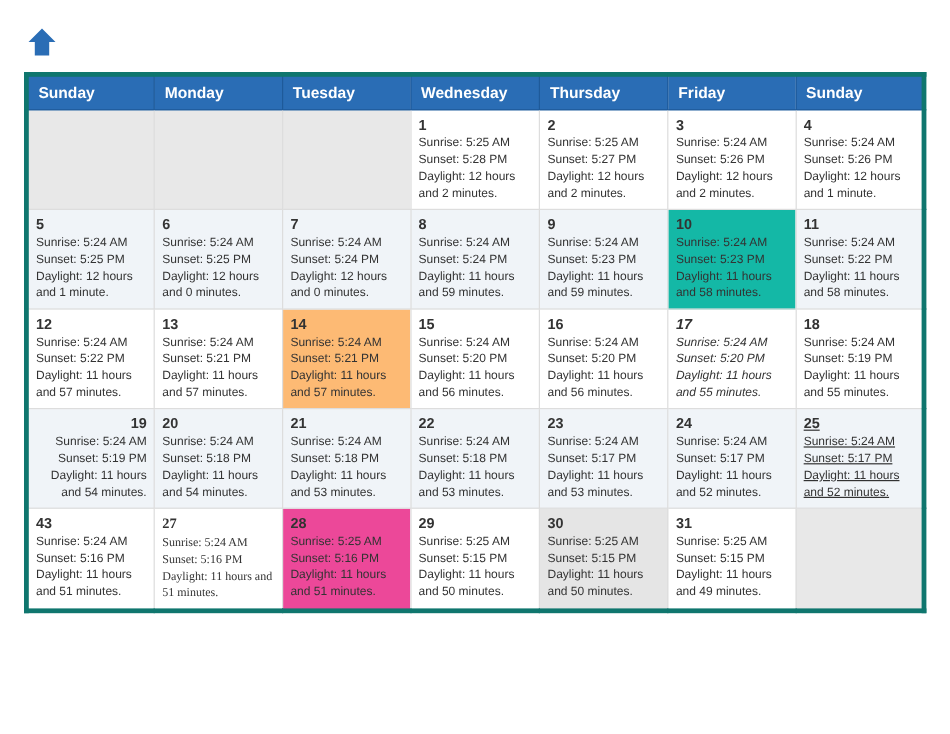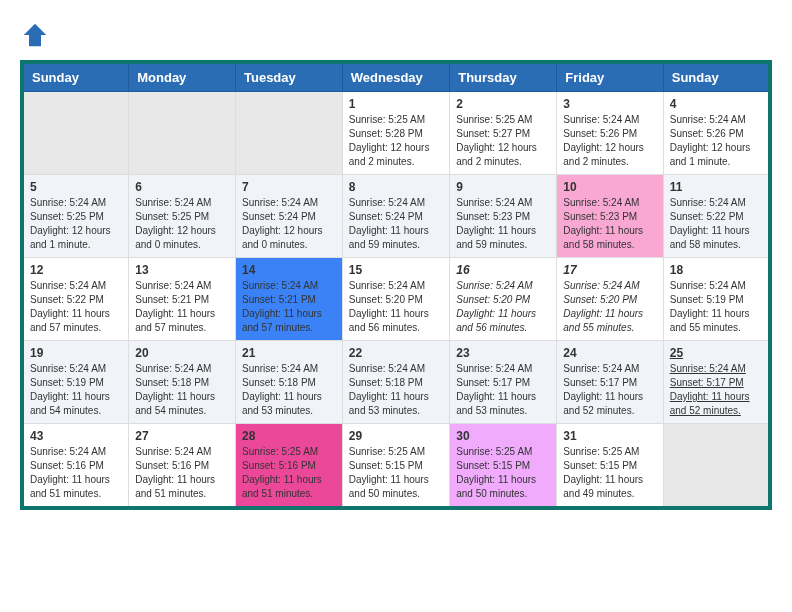--- a/index.html
+++ b/index.html
@@ -165,61 +165,61 @@
           <div class="day-info">Sunrise: 5:24 AM<br>Sunset: 5:24 PM<br>Daylight: 12 hours and 0 minutes.</div>
         </td>
         <td style="background: rgb(240, 244, 248);">
           <span class="day-number">8</span>
           <div class="day-info">Sunrise: 5:24 AM<br>Sunset: 5:24 PM<br>Daylight: 11 hours and 59 minutes.</div>
         </td>
         <td style="background: rgb(240, 244, 248);">
           <span class="day-number">9</span>
           <div class="day-info">Sunrise: 5:24 AM<br>Sunset: 5:23 PM<br>Daylight: 11 hours and 59 minutes.</div>
         </td>
-        <td style="background: #f9a8d4;">
+        <td style="background: #14b8a6;">
           <span class="day-number">10</span>
           <div class="day-info">Sunrise: 5:24 AM<br>Sunset: 5:23 PM<br>Daylight: 11 hours and 58 minutes.</div>
         </td>
         <td style="background: rgb(240, 244, 248);">
           <span class="day-number">11</span>
           <div class="day-info">Sunrise: 5:24 AM<br>Sunset: 5:22 PM<br>Daylight: 11 hours and 58 minutes.</div>
         </td>
       </tr>
       <tr>
         <td style="background: rgb(255, 255, 255);">
           <span class="day-number">12</span>
           <div class="day-info">Sunrise: 5:24 AM<br>Sunset: 5:22 PM<br>Daylight: 11 hours and 57 minutes.</div>
         </td>
         <td style="background: rgb(255, 255, 255);">
           <span class="day-number">13</span>
           <div class="day-info">Sunrise: 5:24 AM<br>Sunset: 5:21 PM<br>Daylight: 11 hours and 57 minutes.</div>
         </td>
-        <td style="background: #3b82f6; margin-top: 19px;">
+        <td style="background: #fdba74; margin-top: 19px;">
           <span class="day-number">14</span>
           <div class="day-info">Sunrise: 5:24 AM<br>Sunset: 5:21 PM<br>Daylight: 11 hours and 57 minutes.</div>
         </td>
         <td style="background: rgb(255, 255, 255);">
           <span class="day-number">15</span>
           <div class="day-info">Sunrise: 5:24 AM<br>Sunset: 5:20 PM<br>Daylight: 11 hours and 56 minutes.</div>
         </td>
-        <td style="background: rgb(255, 255, 255); font-style: italic;">
+        <td style="background: rgb(255, 255, 255);">
           <span class="day-number">16</span>
           <div class="day-info">Sunrise: 5:24 AM<br>Sunset: 5:20 PM<br>Daylight: 11 hours and 56 minutes.</div>
         </td>
         <td style="background: rgb(255, 255, 255); font-style: italic;">
           <span class="day-number">17</span>
           <div class="day-info">Sunrise: 5:24 AM<br>Sunset: 5:20 PM<br>Daylight: 11 hours and 55 minutes.</div>
         </td>
         <td style="background: rgb(255, 255, 255);">
           <span class="day-number">18</span>
           <div class="day-info">Sunrise: 5:24 AM<br>Sunset: 5:19 PM<br>Daylight: 11 hours and 55 minutes.</div>
         </td>
       </tr>
       <tr>
-        <td style="background: rgb(240, 244, 248);">
+        <td style="background: rgb(240, 244, 248); text-align: right;">
           <span class="day-number">19</span>
           <div class="day-info">Sunrise: 5:24 AM<br>Sunset: 5:19 PM<br>Daylight: 11 hours and 54 minutes.</div>
         </td>
         <td style="background: rgb(240, 244, 248);">
           <span class="day-number">20</span>
           <div class="day-info">Sunrise: 5:24 AM<br>Sunset: 5:18 PM<br>Daylight: 11 hours and 54 minutes.</div>
         </td>
         <td style="background: rgb(240, 244, 248);">
           <span class="day-number">21</span>
           <div class="day-info">Sunrise: 5:24 AM<br>Sunset: 5:18 PM<br>Daylight: 11 hours and 53 minutes.</div>
@@ -239,33 +239,33 @@
         <td style="background: rgb(240, 244, 248); text-decoration: underline;">
           <span class="day-number">25</span>
           <div class="day-info">Sunrise: 5:24 AM<br>Sunset: 5:17 PM<br>Daylight: 11 hours and 52 minutes.</div>
         </td>
       </tr>
       <tr>
         <td style="background: rgb(255, 255, 255);">
           <span class="day-number">43</span>
           <div class="day-info">Sunrise: 5:24 AM<br>Sunset: 5:16 PM<br>Daylight: 11 hours and 51 minutes.</div>
         </td>
-        <td style="background: rgb(255, 255, 255);">
+        <td style="background: rgb(255, 255, 255); font-family: Liberation Serif, serif;">
           <span class="day-number">27</span>
           <div class="day-info">Sunrise: 5:24 AM<br>Sunset: 5:16 PM<br>Daylight: 11 hours and 51 minutes.</div>
         </td>
         <td style="background: #ec4899;">
           <span class="day-number">28</span>
           <div class="day-info">Sunrise: 5:25 AM<br>Sunset: 5:16 PM<br>Daylight: 11 hours and 51 minutes.</div>
         </td>
         <td style="background: rgb(255, 255, 255);">
           <span class="day-number">29</span>
           <div class="day-info">Sunrise: 5:25 AM<br>Sunset: 5:15 PM<br>Daylight: 11 hours and 50 minutes.</div>
         </td>
-        <td style="background: #f0abfc;">
+        <td style="background: #e5e5e5;">
           <span class="day-number">30</span>
           <div class="day-info">Sunrise: 5:25 AM<br>Sunset: 5:15 PM<br>Daylight: 11 hours and 50 minutes.</div>
         </td>
         <td style="background: rgb(255, 255, 255);">
           <span class="day-number">31</span>
           <div class="day-info">Sunrise: 5:25 AM<br>Sunset: 5:15 PM<br>Daylight: 11 hours and 49 minutes.</div>
         </td>
         <td class="empty-cell"></td>
       </tr>
     </tbody>

